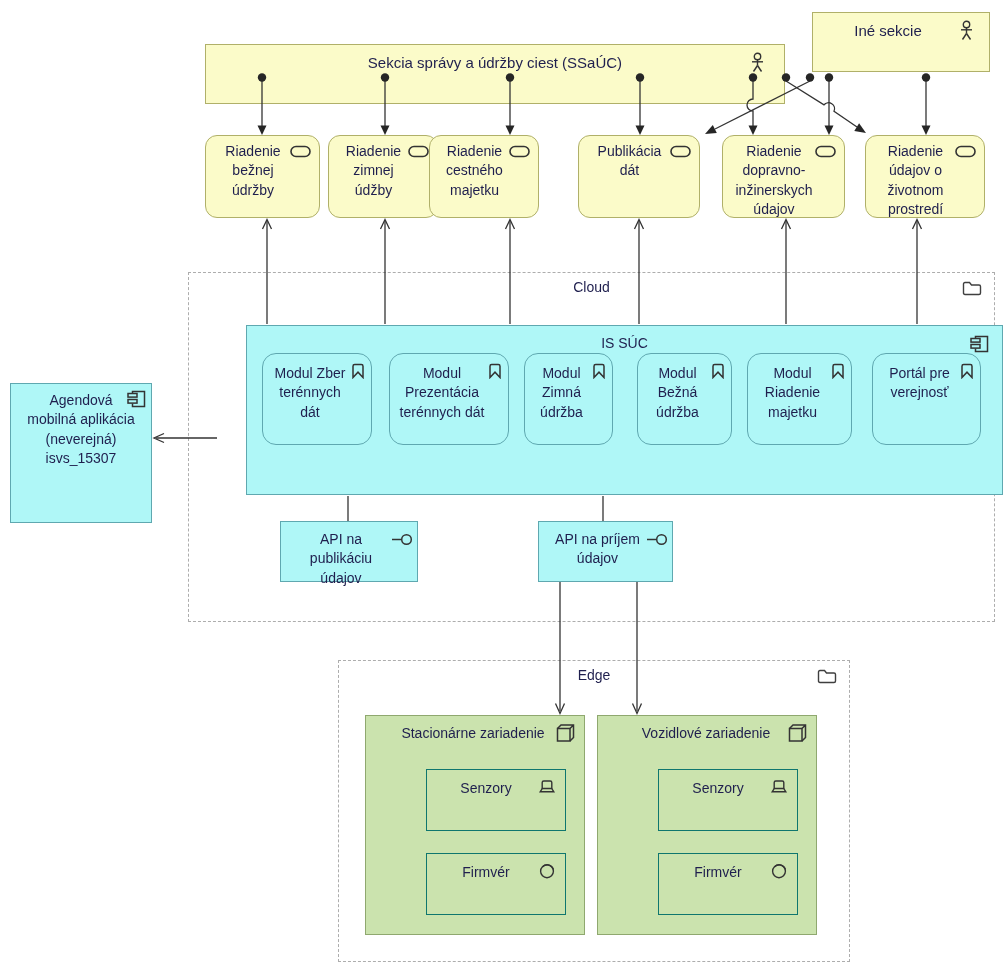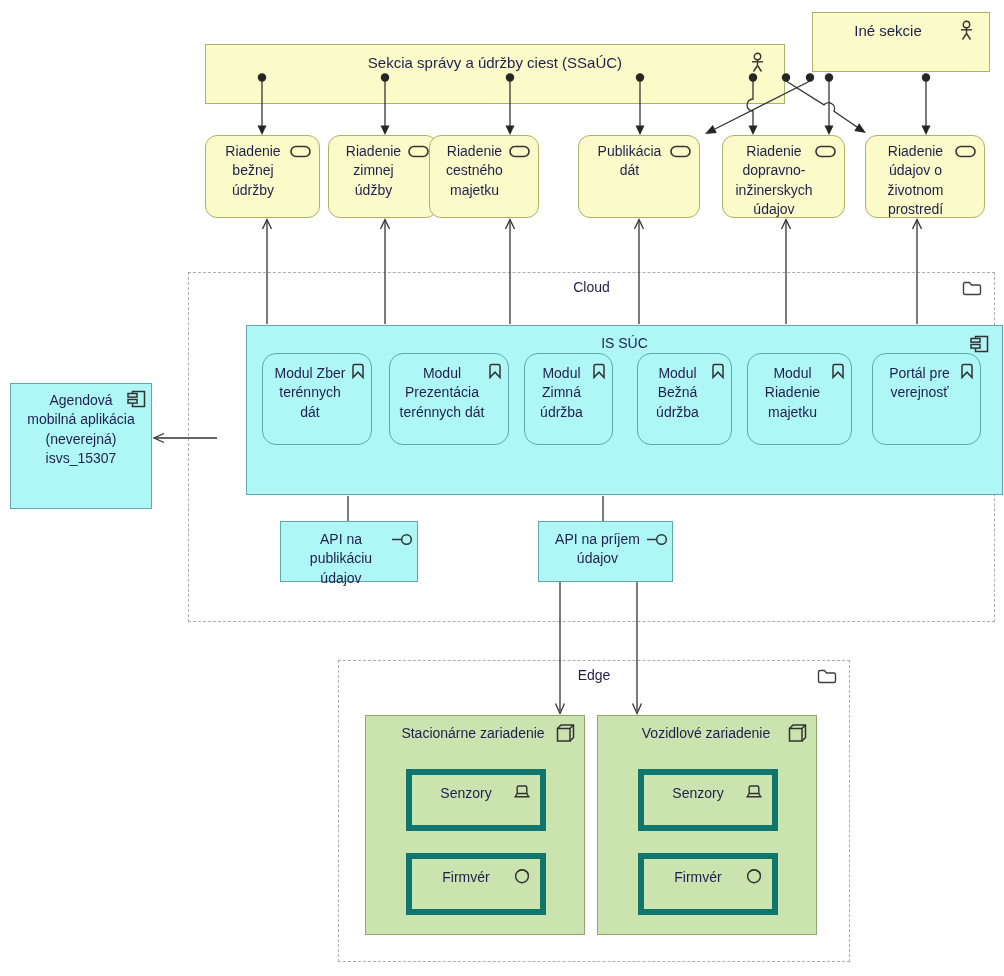--- a/index.html
+++ b/index.html
@@ -5,21 +5,21 @@
   html,body{margin:0;padding:0;background:#fff;}
   #canvas{position:relative;width:1004px;height:976px;background:#ffffff;overflow:hidden;
           font-family:"Liberation Sans",sans-serif;color:#1f1f4e;}
   .node{position:absolute;box-sizing:border-box;text-align:center;font-size:14px;line-height:1.38;}
   .biz{background:#FBFBC9;border:1.4px solid #B0B069;}
   .svc{border-radius:12px;padding:6px 28px 0 9px;}
   .actorbox{font-size:15px;padding-top:8px;}
   .app{background:#AFF7F7;border:1.3px solid #5FA8B0;}
   .mod{border-radius:14px;padding:10px 23px 0 9px;}
   .tech{background:#CBE3AE;border:1.3px solid #8FA86F;}
-  .comp{border:6px solid #0f766e;}
+  .comp{border:1px solid #0f766e;margin-left:20px;}
   .group{position:absolute;box-sizing:border-box;border:1.6px dashed #ADADAD;}
   .group-label{position:absolute;top:6px;left:0;width:100%;text-align:center;font-size:14px;}
   .box-title{padding-top:8px;}
   .icon{position:absolute;line-height:0;}
   svg.cn{position:absolute;left:0;top:0;pointer-events:none;}
 </style>
 </head>
 <body>
 
 <div id="canvas">
@@ -170,21 +170,21 @@
     <div class="node app mod" style="left:625px;top:27px;width:109px;height:92px;">
       <span>Portál pre verejnosť</span>
       <span class="icon" style="right:5px;top:8px;">
         <svg width="16" height="17" viewBox="0 0 16 17">
             <path d="M3 15.5 V4.2 Q3 2.5 4.7 2.5 H11.3 Q13 2.5 13 4.2 V15.5 L8 10.2 Z" fill="none" stroke="#333" stroke-width="1.5"></path>
           </svg>
       </span>
     </div>
   </div>
 
-  <div class="node app" style="left:10px;top:383px;width:142px;height:126px;padding:7px 14px 12px;">
+  <div class="node app" style="left:10px;top:383px;width:142px;height:140px;padding:7px 14px 12px;">
     <span>Agendová mobilná aplikácia (neverejná) isvs_15307</span>
     <span class="icon" style="right:5px;top:6px;">
       <svg width="19" height="18" viewBox="0 0 19 18" fill="none" stroke="#333" stroke-width="1.5">
         <path d="M5.5 3.5 V1.5 H17.5 V16.5 H5.5 V13.5"></path>
         <rect x="1" y="3.5" width="9" height="3.6" fill="#AFF7F7"></rect>
         <rect x="1" y="9.5" width="9" height="3.6" fill="#AFF7F7"></rect>
       </svg>
     </span>
   </div>
 

